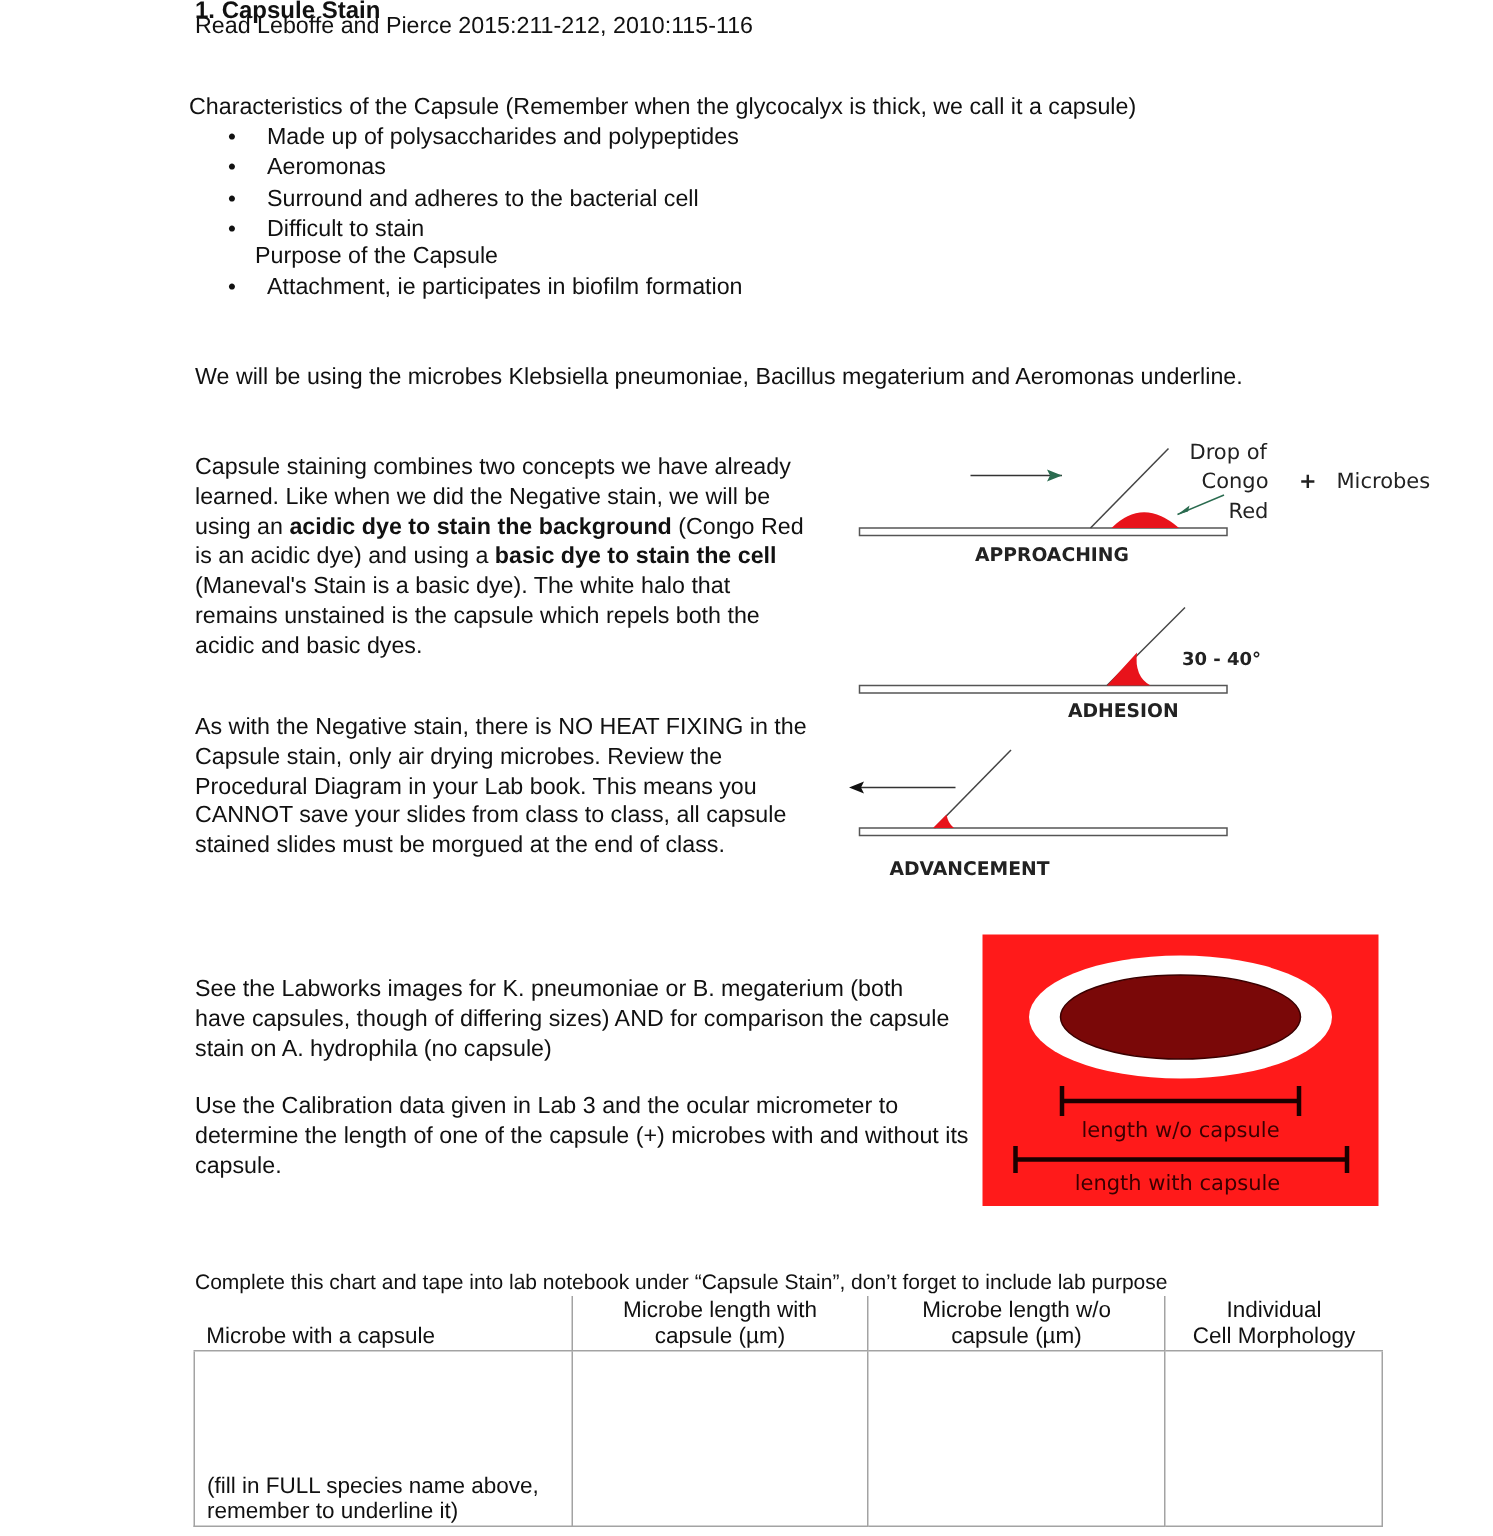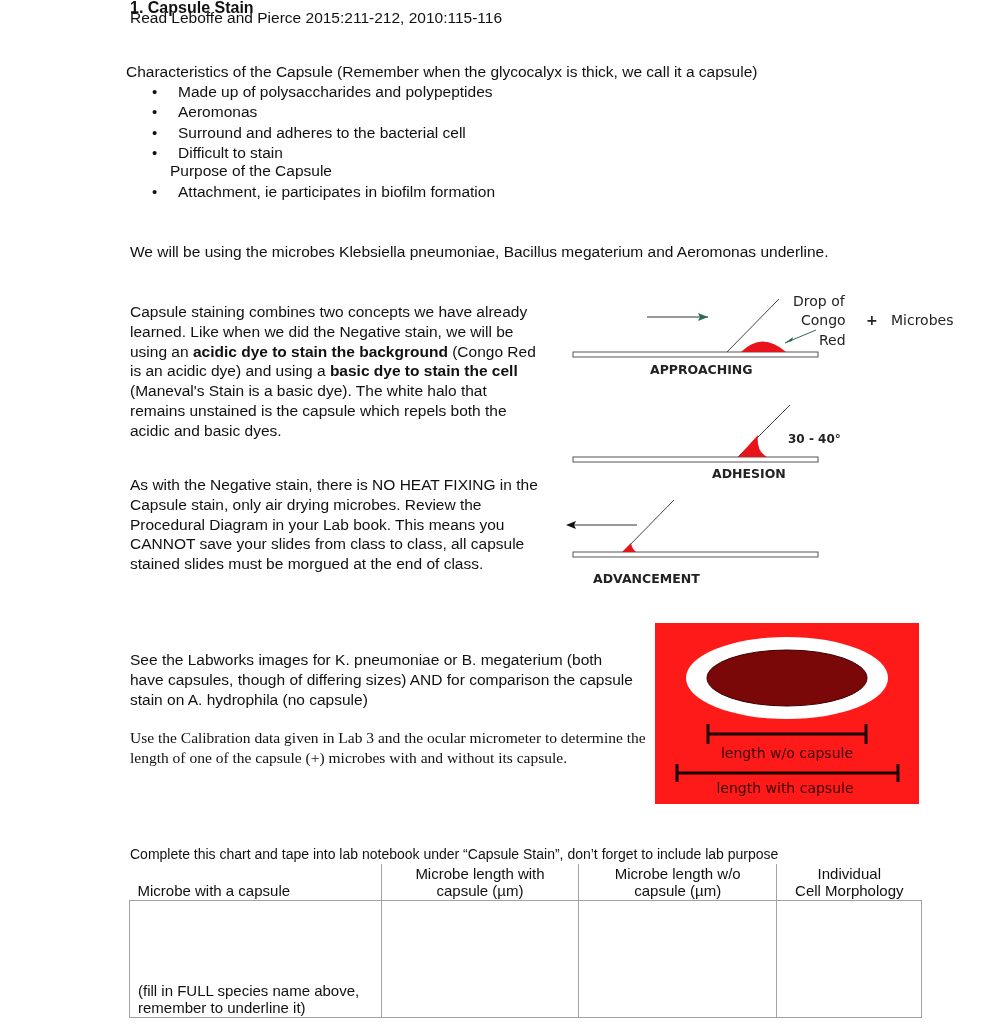--- a/index.html
+++ b/index.html
@@ -10,21 +10,21 @@
   .read { left: 130px; top: 8px; }
   .char-head { left: 126px; top: 62px; }
   ul.bul { position: absolute; margin: 0; padding: 0; list-style: none; }
   ul.bul li { position: relative; padding-left: 48px; height: 20.3px; }
   ul.bul li::before { content: "\2022"; position: absolute; left: 22px; top: 0; font-size: 15px; }
   .purpose-head { left: 134px; top: 161px; margin-left: 36px; }
   .microbes-line { left: 130px; top: 242px; }
   .para1 { left: 130px; top: 302px; width: 410px; line-height: 19.8px; }
   .para2 { left: 130px; top: 475px; width: 410px; line-height: 19.8px; }
   .para3 { left: 130px; top: 650px; width: 510px; line-height: 19.8px; }
-  .para4 { left: 130px; top: 728px; width: 520px; line-height: 19.8px; font-family: Liberation Serif, serif; }
+  .para4 { left: 130px; top: 728px; width: 520px; line-height: 19.8px; }
   .diagram { left: 560px; top: 285px; width: 420px; height: 305px; }
   .capsule-fig { left: 655px; top: 623px; width: 264px; height: 181px; background: #ff1a1a; }
   .chart-instr { left: 130px; top: 844px; font-size: 14px; }
   table.chart { position: absolute; left: 129px; top: 864px; width: 793px; border-collapse: collapse; font-size: 15px; line-height: 17px; }
   table.chart td { border: 1px solid #a3a3a3; vertical-align: bottom; padding: 1px 8px; }
   table.chart tr.hdr td { height: 34px; text-align: center; border-top: none; }
   table.chart tr.hdr td:first-child { text-align: left; border-left: none; }
   table.chart tr.body td { height: 114px; }
   .ital { }
   b { font-weight: bold; }

